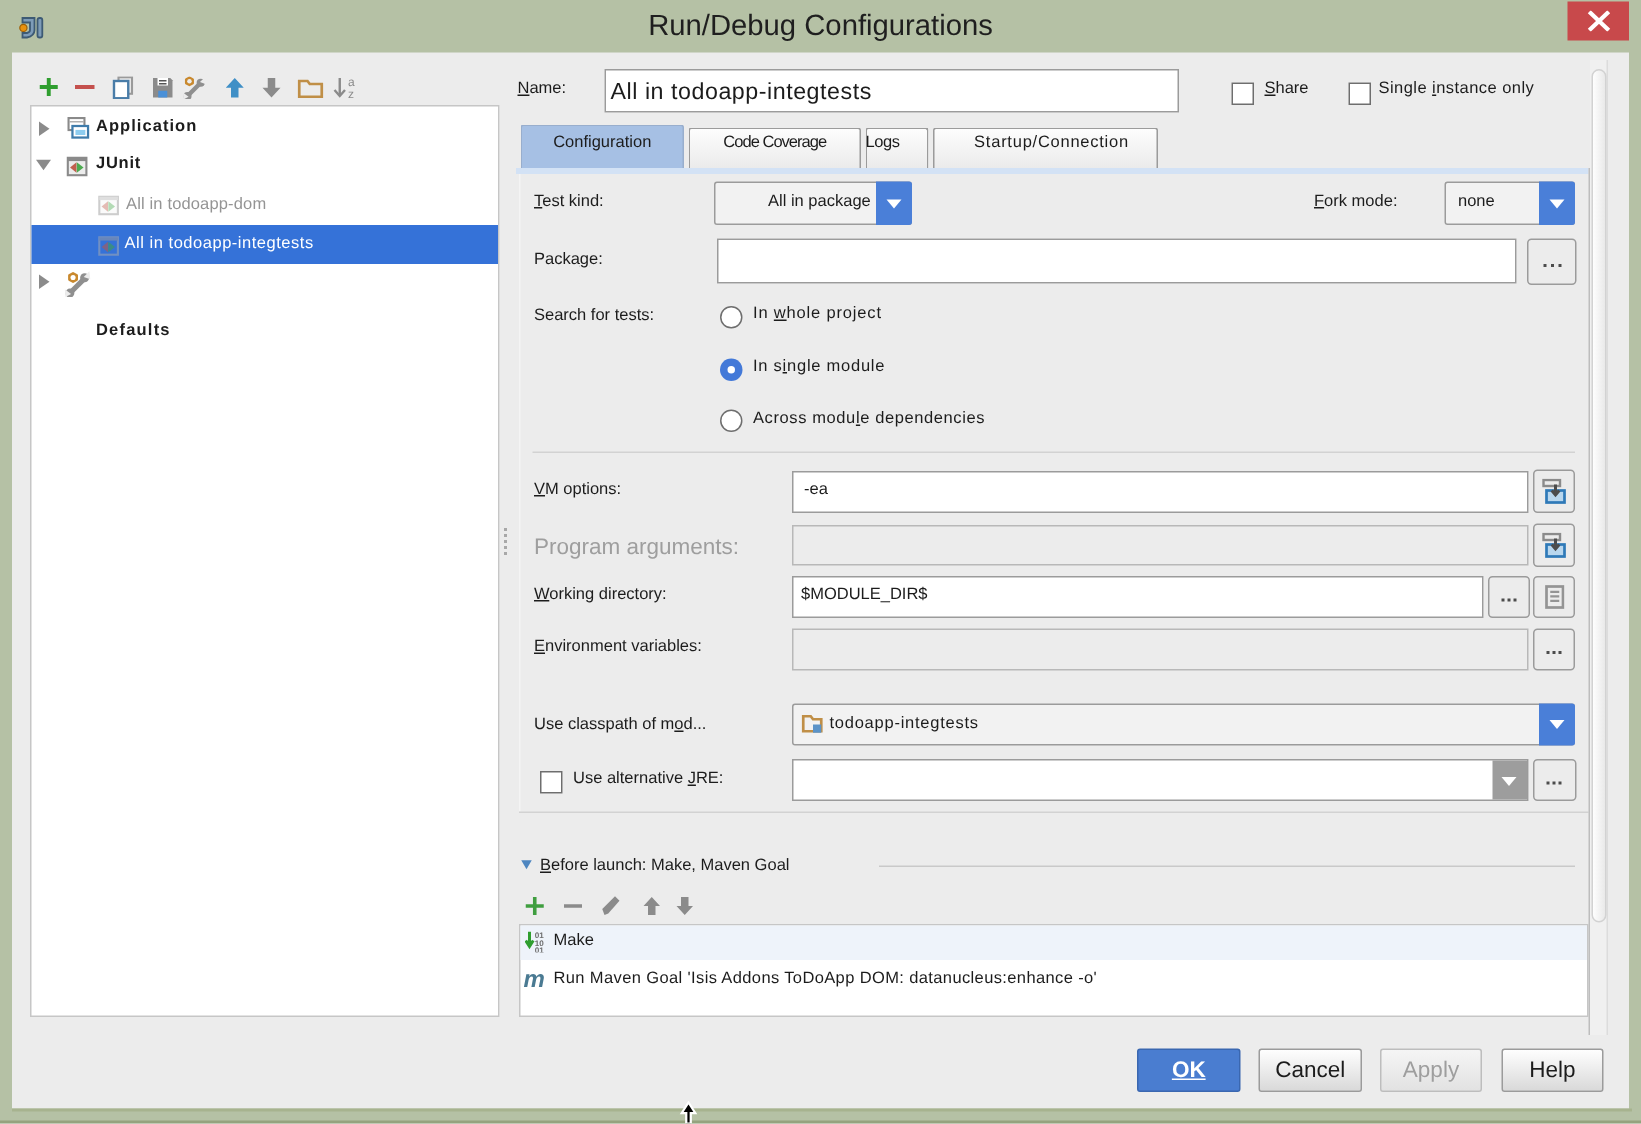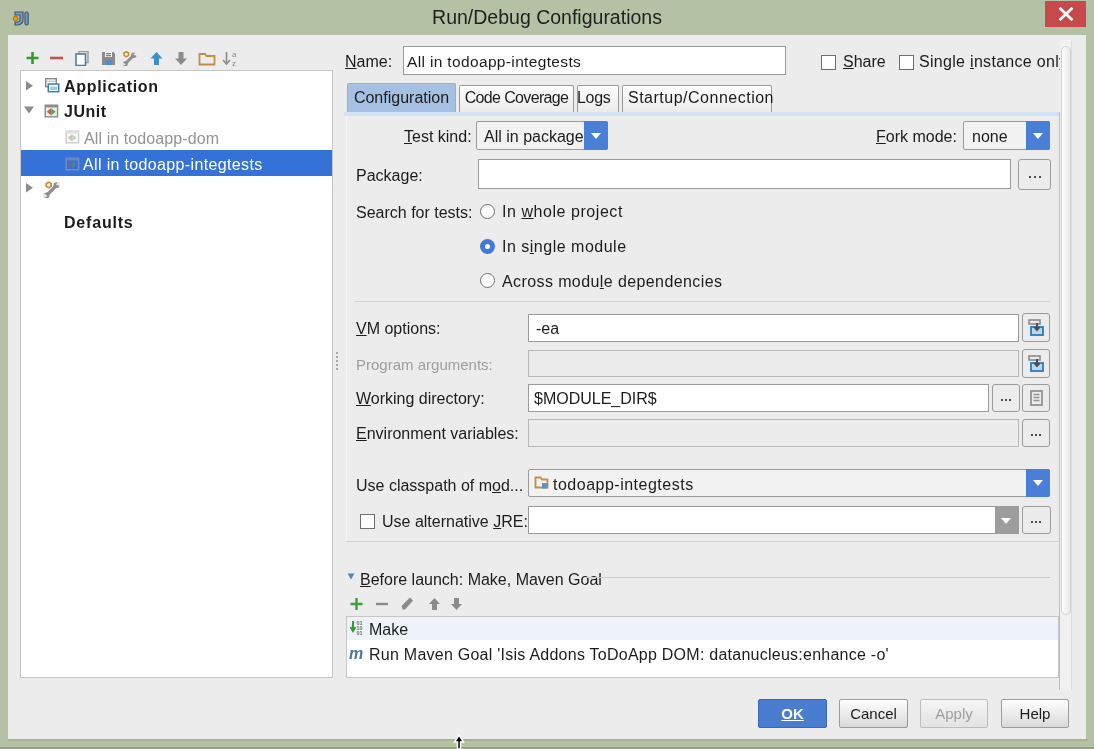--- a/index.html
+++ b/index.html
@@ -1,19 +1,19 @@
 <!DOCTYPE html>
 <html><head>
 <meta charset="utf-8">
 <style>
 * { margin:0; padding:0; box-sizing:border-box; }
 html,body { width:1094px; height:749px; overflow:hidden; }
 body { font-family:"Liberation Sans", sans-serif; background:#b5c1a5; position:relative; }
 .abs { position:absolute; }
-.lbl { position:absolute; font-size:16px; color:#1c1c1c; white-space:nowrap; }
+.lbl { position:absolute; font-size:11px; color:#1c1c1c; white-space:nowrap; }
 .glbl { position:absolute; font-size:15px; color:#9e9e9e; white-space:nowrap; }
 .input { position:absolute; background:#fff; border:1px solid #9b9b9b; }
 .dinput { position:absolute; background:#ececec; border:1px solid #b8b8b8; }
 .sqbtn { position:absolute; background:#ececec; border:1px solid #9b9b9b; border-radius:3px; }
 .sep { position:absolute; height:1px; background:#d2d2d2; }
 u { text-decoration:underline; }
 </style>
 </head>
 <body>
 
@@ -149,23 +149,23 @@
 <div class="abs" style="left:346px;top:116px;width:1px;height:425px;background:#f4f4f4;"></div>
 <div class="abs" style="left:347px;top:83px;width:109px;height:29px;background:#a6c0e4;border:1px solid #98aecd;border-bottom:none;border-radius:2px 2px 0 0;"></div>
 <div class="lbl" style="left:347px;top:89px;width:109px;text-align:center;">Configuration</div>
 <div class="abs" style="left:459px;top:85px;width:115px;height:27px;background:linear-gradient(#fdfdfd,#ebebeb);border:1px solid #9b9b9b;border-bottom:none;border-radius:2px 2px 0 0;"></div>
 <div class="lbl" style="left:459px;top:89px;width:115px;text-align:center;letter-spacing:-0.65px;">Code Coverage</div>
 <div class="abs" style="left:577px;top:85px;width:42px;height:27px;background:linear-gradient(#fdfdfd,#ebebeb);border:1px solid #9b9b9b;border-bottom:none;border-radius:2px 2px 0 0;"></div>
 <div class="lbl" style="left:577px;top:89px;width:47px;text-align:left;letter-spacing:-0.3px;">Logs</div>
 <div class="abs" style="left:622px;top:85px;width:150px;height:27px;background:linear-gradient(#fdfdfd,#ebebeb);border:1px solid #9b9b9b;border-bottom:none;border-radius:2px 2px 0 0;"></div>
 <div class="lbl" style="left:622px;top:89px;width:158px;text-align:center;letter-spacing:0.5px;">Startup/Connection</div>
 
-<div class="lbl" style="left:356px;top:128px;margin-left:48px;"><u>T</u>est kind:</div>
+<div class="lbl" style="left:356px;top:128px;"><u>T</u>est kind:</div>
 <div class="abs" style="left:476px;top:121px;width:132px;height:29px;background:#f2f2f2;border:1px solid #9b9b9b;border-radius:2px;"></div>
-<div class="lbl" style="left:484px;top:128px;">All in package</div>
+<div class="lbl" style="left:512px;top:128px;">All in package</div>
 <div class="abs" style="left:584px;top:121px;width:24px;height:29px;background:#4a7fd8;border-radius:0 2px 2px 0;"></div>
 <svg class="abs" style="left:590px;top:132px;" width="12" height="8" viewBox="0 0 12 8">
     <path d="M1 1 L11 1 L6 7 Z" fill="#fff"></path>
   </svg>
 <div class="lbl" style="left:876px;top:128px;"><u>F</u>ork mode:</div>
 <div class="abs" style="left:963px;top:121px;width:87px;height:29px;background:#f2f2f2;border:1px solid #9b9b9b;border-radius:2px;"></div>
 <div class="lbl" style="left:972px;top:128px;">none</div>
 <div class="abs" style="left:1026px;top:121px;width:24px;height:29px;background:#4a7fd8;border-radius:0 2px 2px 0;"></div>
 <svg class="abs" style="left:1032px;top:132px;" width="12" height="8" viewBox="0 0 12 8">
     <path d="M1 1 L11 1 L6 7 Z" fill="#fff"></path>

